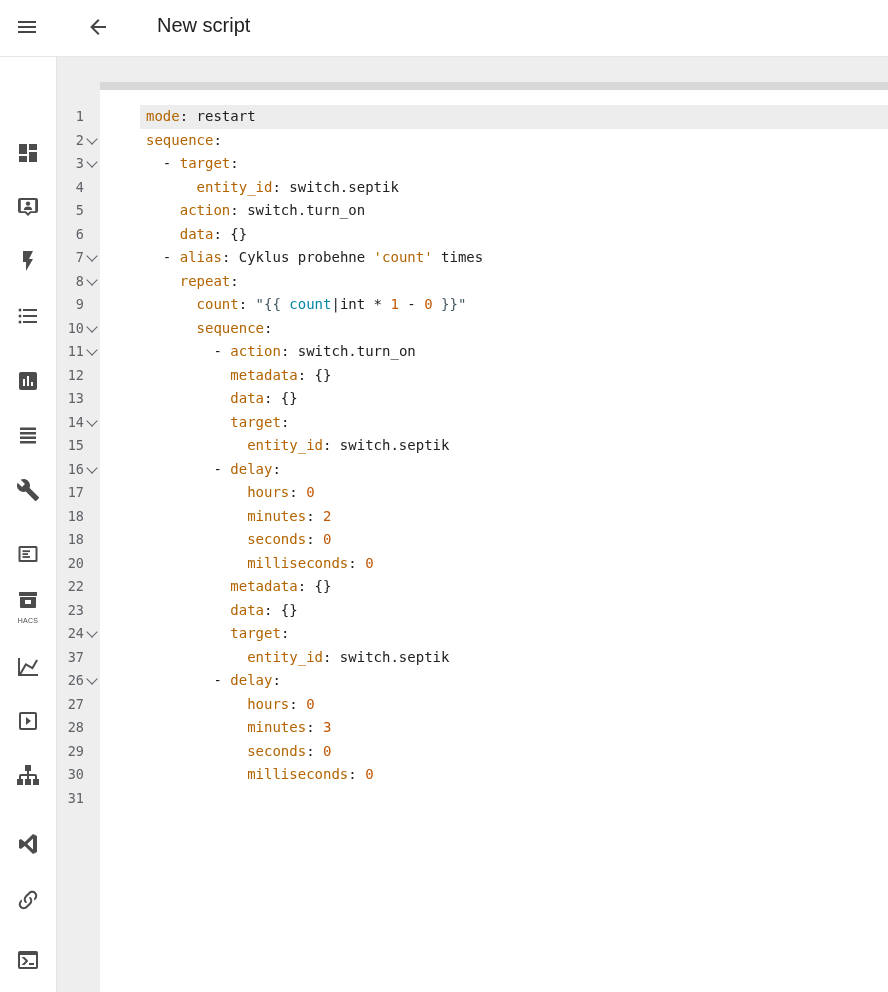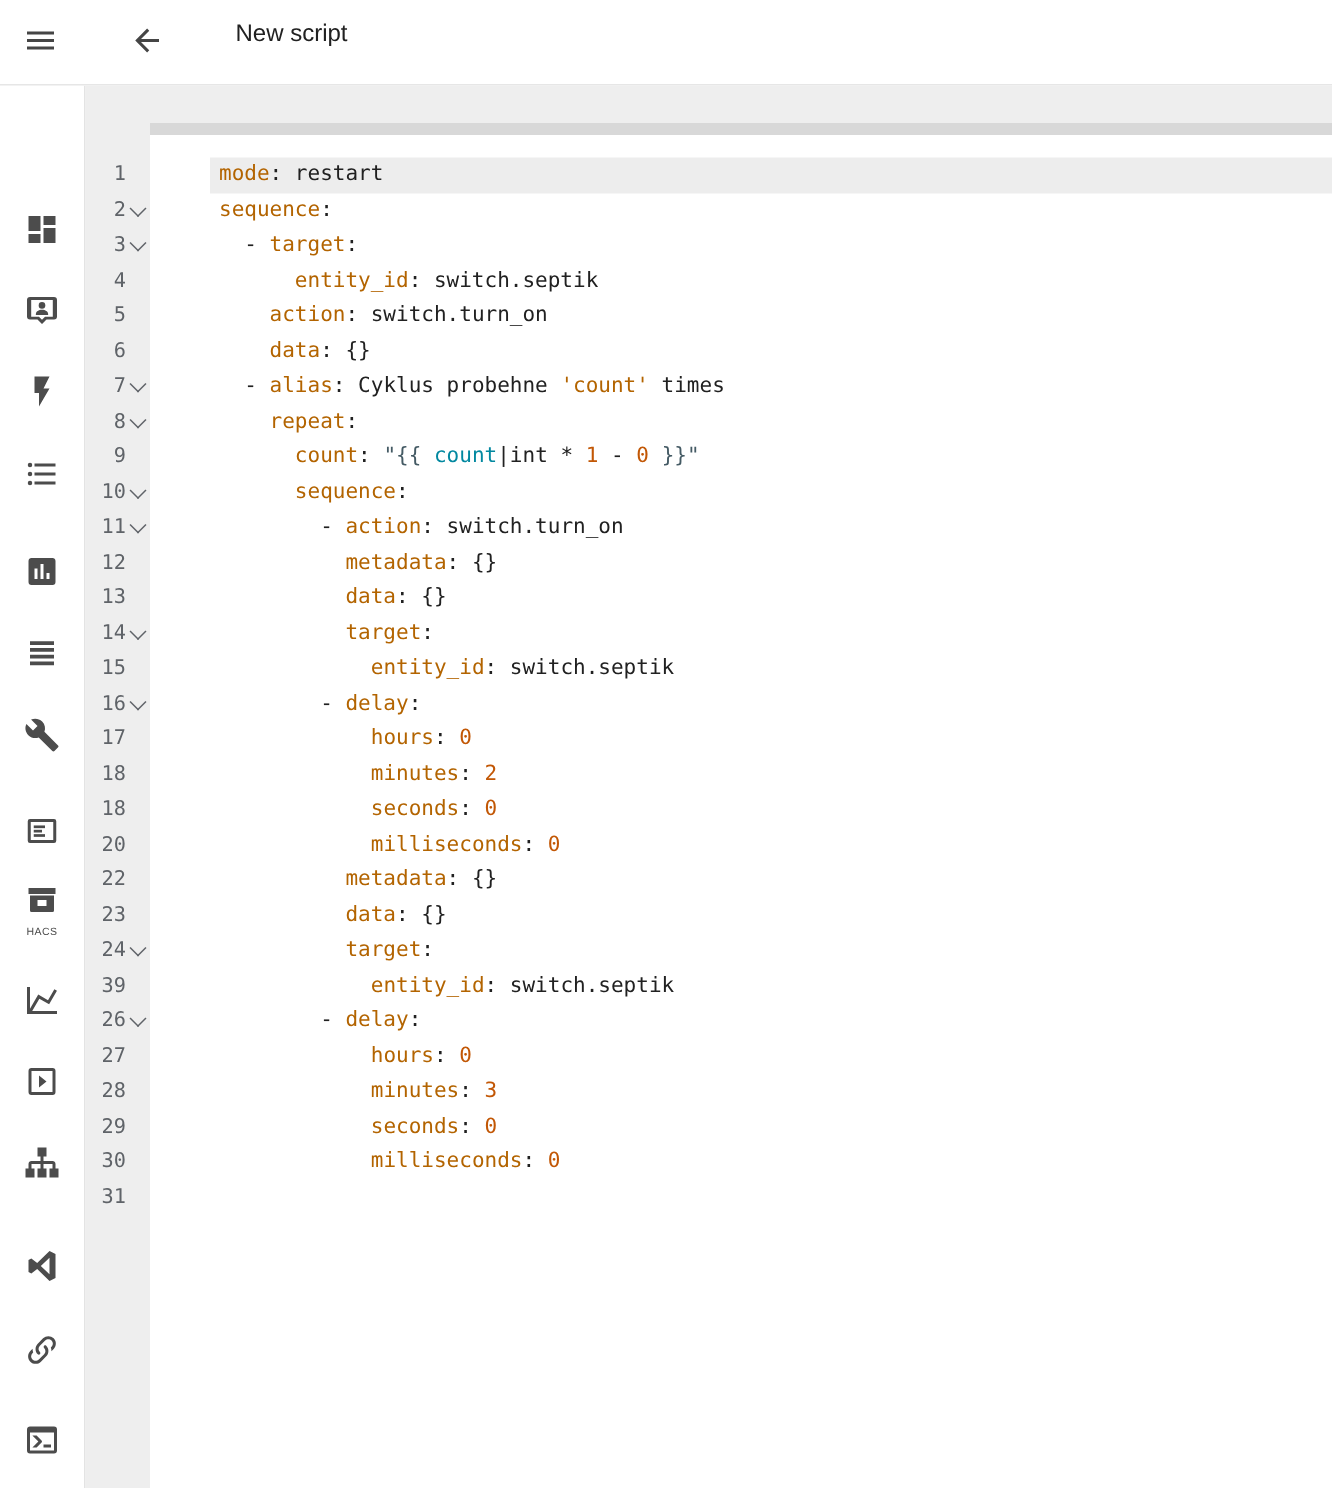--- a/index.html
+++ b/index.html
@@ -9,21 +9,21 @@
     --c-key:#b36400;--c-num:#c25705;--c-str:#b36400;--c-var:#0288a0;
     --c-q:#445a64;--c-text:#212121;--c-gutter:#5f6368;
     --c-active:#ededed;--c-page:#eeeeee;--c-strip:#d8d8d8;
   }
   
   .header{position:absolute;left:0;top:0;right:0;height:56px;background:#fff;
     border-bottom:1px solid #e6e6e6;z-index:6;}
   .menu-btn{position:absolute;left:15px;top:15px;width:26px;height:26px;cursor:pointer;}
   .back-btn{position:absolute;left:86px;top:15px;width:26px;height:26px;cursor:pointer;}
   .menu-btn svg,.back-btn svg{width:24px;height:24px;fill:#454545;}
-  .page-title{position:absolute;left:157px;top:14px;font-size:16px;color:#212121;}
+  .page-title{position:absolute;left:157px;top:14px;font-size:20px;color:#212121;}
   
   .sidebar{position:absolute;left:0;top:57px;bottom:0;width:56px;background:#fff;
     border-right:1px solid #e3e3e3;z-index:5;}
   .side-item{position:absolute;left:0;width:56px;height:40px;display:flex;
     flex-direction:column;align-items:center;justify-content:center;cursor:pointer;}
   .side-item svg{width:24px;height:24px;fill:#4c4c4c;}
   .side-item svg path{fill-rule:evenodd;}
   .side-item .mini-label{font-size:7px;color:#4c4c4c;margin-top:1px;letter-spacing:.3px;}
   
   .page-bg{position:absolute;left:57px;top:57px;right:0;bottom:0;background:var(--c-page);}
@@ -331,21 +331,21 @@
       <div class="gut">
         <span class="n">24</span>
         <span class="f">
           <span class="chev"></span>
         </span>
       </div>
       <div class="code"><span class="t-p">          </span><span class="t-k">target</span><span class="t-p">:</span></div>
     </div>
     <div class="row">
       <div class="gut">
-        <span class="n">39</span>
+        <span class="n">37</span>
         <span class="f"></span>
       </div>
       <div class="code"><span class="t-p">            </span><span class="t-k">entity_id</span><span class="t-p">: switch.septik</span></div>
     </div>
     <div class="row">
       <div class="gut">
         <span class="n">26</span>
         <span class="f">
           <span class="chev"></span>
         </span>

